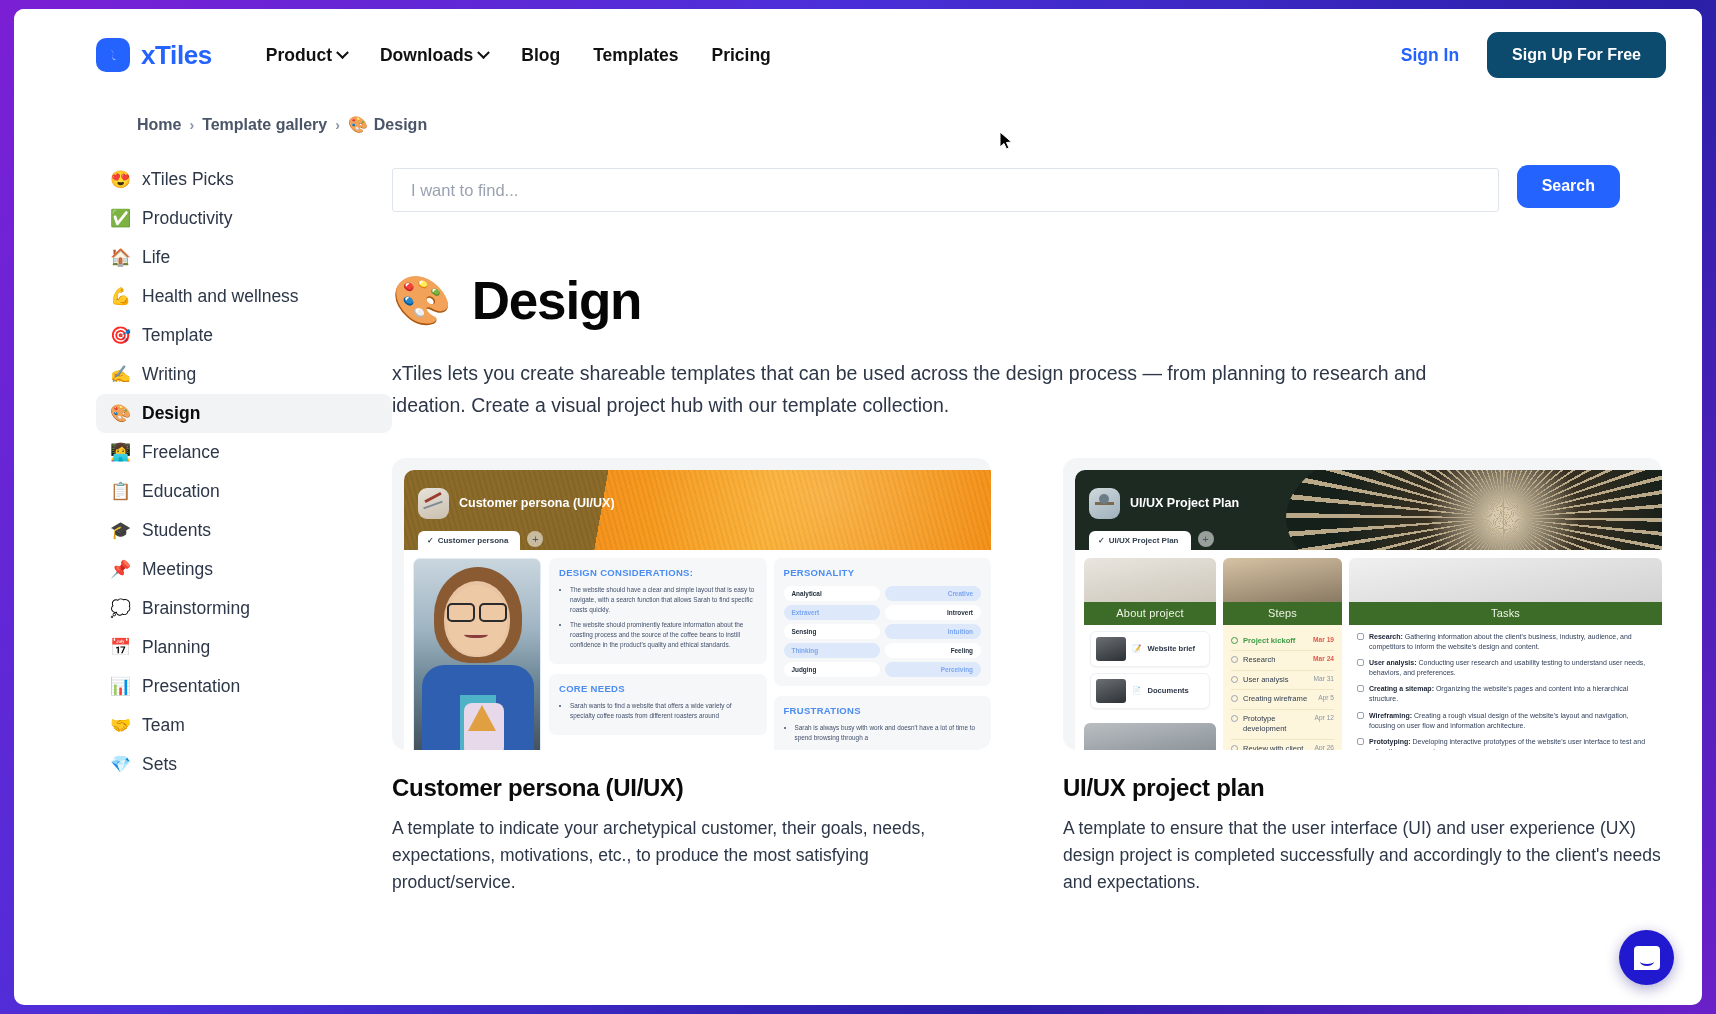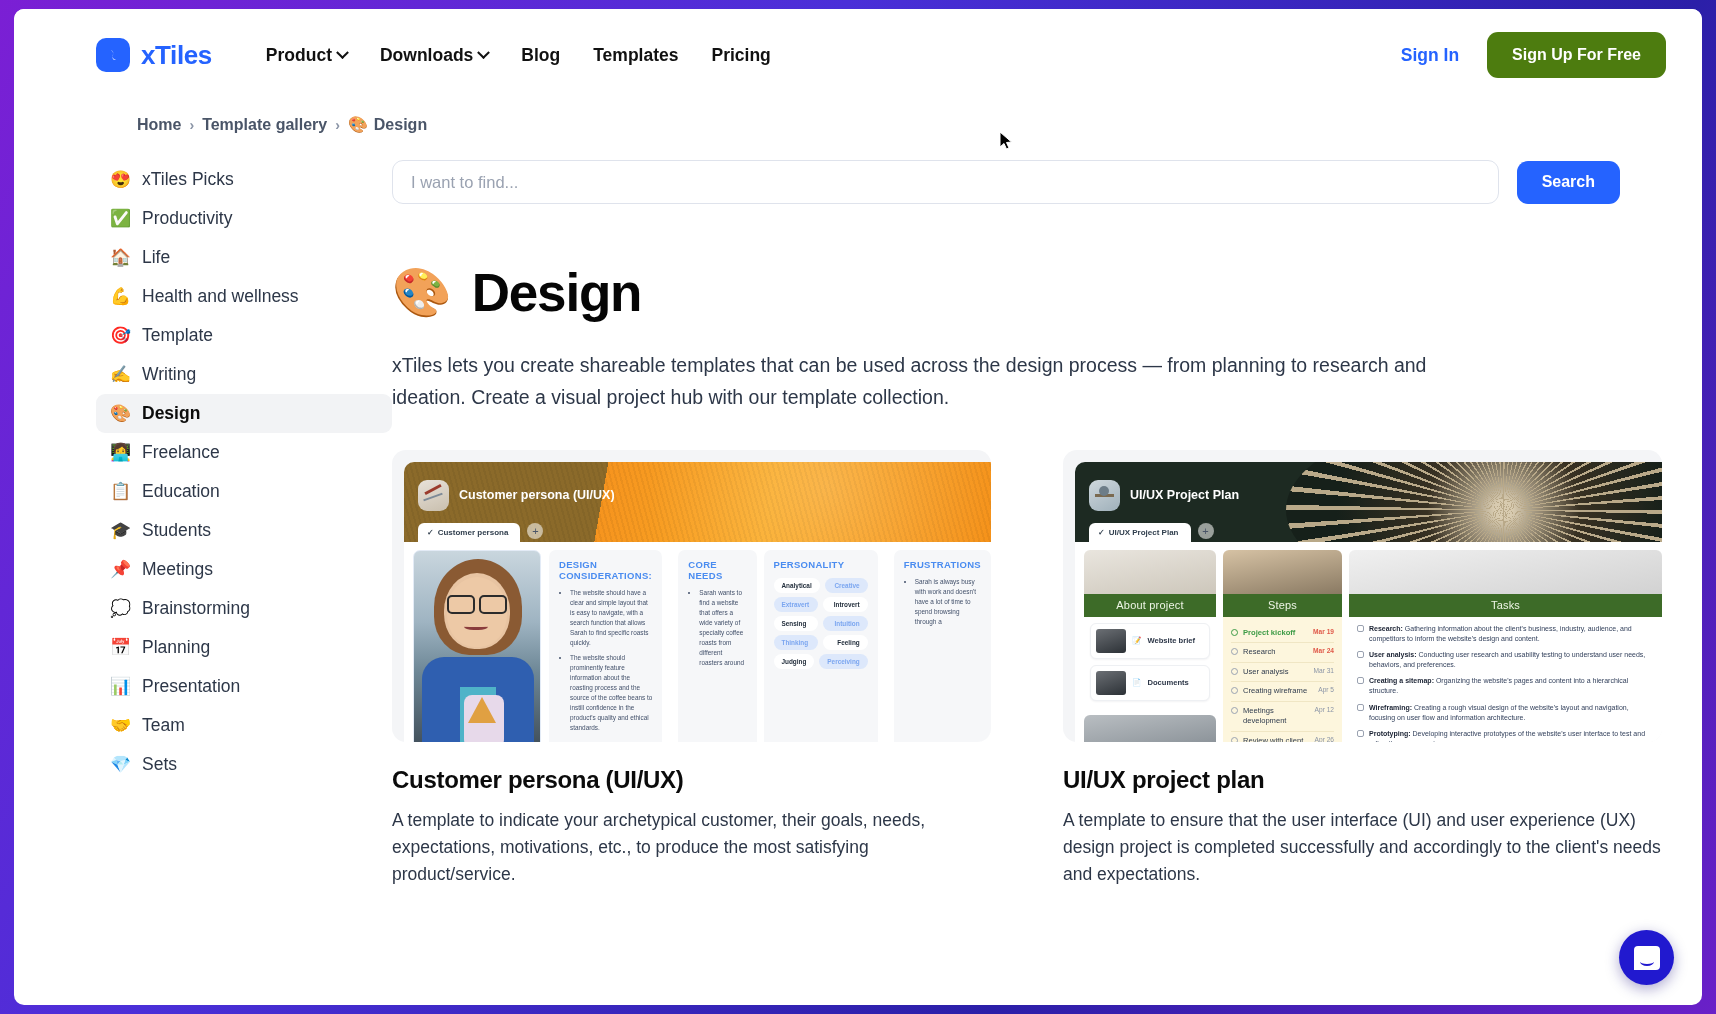--- a/index.html
+++ b/index.html
@@ -38,21 +38,21 @@
   }
   .nav { display: flex; align-items: center; gap: 33px; margin-left: 54px; }
   .nav-item {
     font-size: 17.5px; font-weight: 600; color: #111; display: flex; align-items: center; gap: 6px;
     cursor: pointer; white-space: nowrap;
   }
   .chev { display: inline-block; width: 9px; height: 9px; border-right: 2px solid #111; border-bottom: 2px solid #111; transform: rotate(45deg) translate(-2px,-2px); }
   .header-right { margin-left: auto; display: flex; align-items: center; gap: 28px; }
   .signin { font-size: 17.5px; font-weight: 700; color: #2563ff; cursor: pointer; }
   .signup {
-    background: #4d7c0f; color: #fff; font-size: 16px; font-weight: 700;
+    background: #0c4a6e; color: #fff; font-size: 16px; font-weight: 700;
     border: none; border-radius: 11px; padding: 14px 25px; cursor: pointer;
     font-family: inherit; white-space: nowrap;
   }
 
   
   .breadcrumb {
     display: flex; align-items: center; gap: 8px;
     padding: 14px 0 0 82px; font-size: 16px; color: #4a5568; font-weight: 600; margin-left: 41px;
   }
   .crumb { cursor: pointer; white-space: nowrap; }
@@ -69,23 +69,23 @@
     margin-bottom: 0px;
   }
   .side-item .emoji { font-size: 17px; line-height: 1; width: 21px; text-align: center; }
   .side-item.active { background: #f2f3f5; color: #0c0c0c; font-weight: 600; }
 
   .content { flex: 1; padding-right: 40px; }
 
   
   .search-row { display: flex; align-items: center; gap: 18px; padding-right: 42px; }
   .search-input {
-    flex: 1; height: 44px; border: 1.5px solid #dfe3ec; border-radius: 11px;
+    flex: 1; height: 44px; border: 1.5px solid #dfe3ec; border-radius: 3px;
     padding: 0 18px; font-size: 16.5px; color: #1a202c; font-family: inherit;
-    outline: none; background: #fff;
+    outline: none; background: #fff; margin-top: 8px;
   }
   .search-input::placeholder { color: #9aa2b1; }
   .search-btn {
     background: #2563ff; color: #fff; border: none; border-radius: 11px;
     height: 43px; padding: 0 25px; font-size: 16px; font-weight: 700;
     cursor: pointer; font-family: inherit;
   }
 
   
   .page-title {
@@ -158,21 +158,21 @@
   .persona-photo .face { position:absolute; left:33px; top:26px; width:60px; height:70px; border-radius:50% 50% 46% 46%; background:#edc9a6; z-index:2;}
   .persona-photo .glass { position:absolute; left:33px; top:44px; width:60px; height:15px; z-index:3;}
   .persona-photo .glass::before,.persona-photo .glass::after{content:"";position:absolute;top:0;width:24px;height:15px;border:2px solid #2b2b2b;border-radius:5px;}
   .persona-photo .glass::before{left:0;} .persona-photo .glass::after{right:0;}
   .persona-photo .smile{position:absolute;left:50px;top:70px;width:24px;height:9px;border-bottom:3px solid #8a3c3c;border-radius:0 0 40% 40%;z-index:3;}
   .persona-photo .jacket{position:absolute;left:8px;bottom:0;width:112px;height:96px;border-radius:22px 22px 0 0;background:#2f5fb0;z-index:2;}
   .persona-photo .shirt{position:absolute;left:46px;bottom:0;width:36px;height:66px;background:#4fb3c8;z-index:3;}
   .persona-photo .drink{position:absolute;left:50px;bottom:0;width:40px;height:58px;border-radius:8px 8px 14px 14px;background:#e7d9ea;z-index:4;}
   .persona-photo .cone{position:absolute;left:54px;bottom:30px;width:0;height:0;border-left:14px solid transparent;border-right:14px solid transparent;border-bottom:26px solid #e0a042;z-index:5;}
   .persona-col { flex: 1; display: flex; gap: 7px; padding-right: 0px; }
-  .pcol { flex: 1; display: flex; flex-direction: row; gap: 16px; }
+  .pcol { flex: 1; display: flex; flex-direction: column; gap: 10px; }
   .pbox { background: #f6f7f9; border-radius: 7px; padding: 9px 10px; }
   .pbox h4 { font-size: 9.5px; color: #4a8cf0; font-weight: 700; letter-spacing: .3px; }
   .pbox ul { margin: 7px 0 0 11px; }
   .pbox li { font-size: 6.4px; line-height: 1.56; color: #42506a; margin-bottom: 5px; }
   .pers-rows { margin-top: 8px; display: flex; flex-direction: column; gap: 4px; }
   .pers-row { display: flex; gap: 5px; }
   .pill {
     flex: 1; border-radius: 20px; font-size: 6.4px; font-weight: 700; padding: 4px 8px;
     white-space: nowrap;
   }
@@ -519,21 +519,21 @@
                       <span class="nm">User analysis</span>
                       <span class="dt">Mar 31</span>
                     </div>
                     <div class="step">
                       <i class="ring"></i>
                       <span class="nm">Creating wireframe</span>
                       <span class="dt">Apr 5</span>
                     </div>
                     <div class="step">
                       <i class="ring"></i>
-                      <span class="nm">Meetings development</span>
+                      <span class="nm">Prototype development</span>
                       <span class="dt">Apr 12</span>
                     </div>
                     <div class="step">
                       <i class="ring"></i>
                       <span class="nm">Review with client</span>
                       <span class="dt">Apr 26</span>
                     </div>
                     <div class="step">
                       
                       

